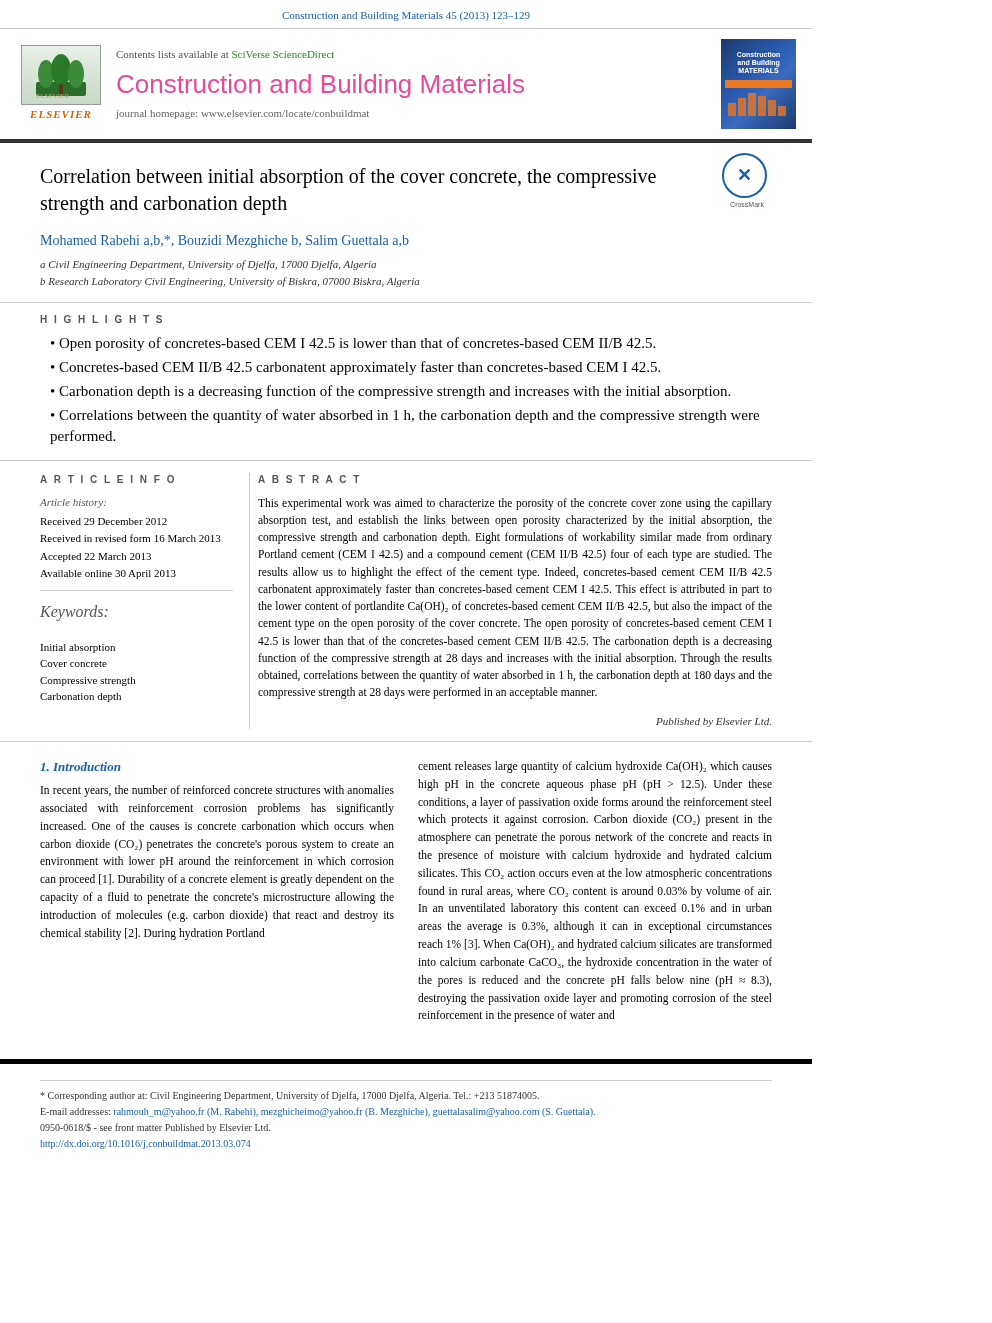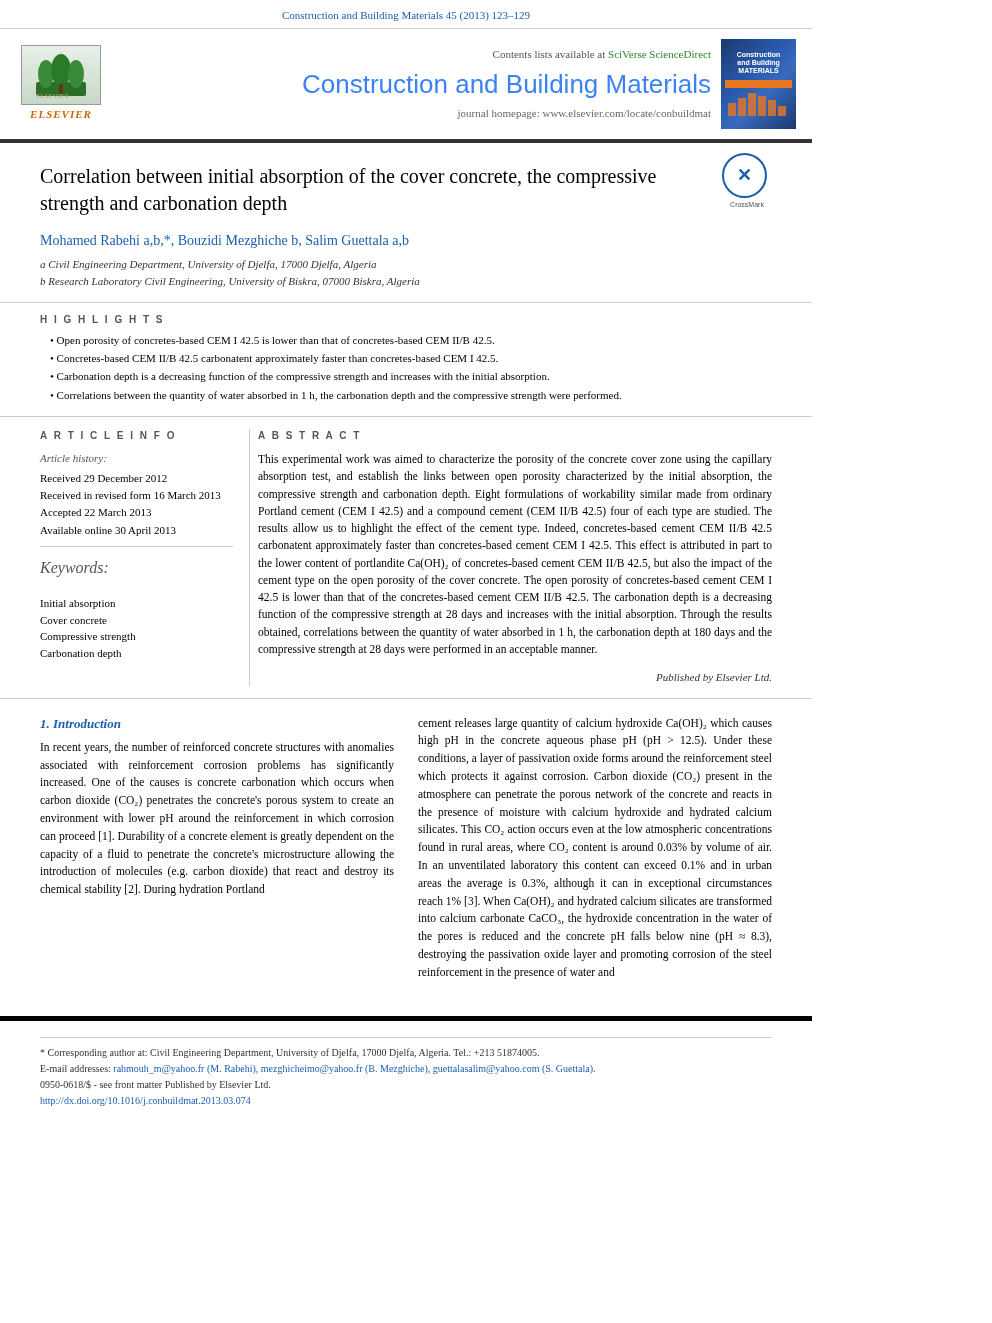--- a/index.html
+++ b/index.html
@@ -58,31 +58,31 @@
     .elsevier-logo .elsevier-text {
       font-size: 11px;
       font-style: italic;
       color: #cc6600;
       font-weight: bold;
       margin-top: 2px;
       letter-spacing: 1px;
     }
     .journal-header-center {
       flex: 1;
-      text-align: right;
+      text-align: left;
     }
     .contents-line {
       font-size: 11px;
       color: #555;
       margin-bottom: 4px;
     }
     .journal-title-main {
       font-size: 26px;
       font-weight: normal;
-      color: #3b82f6;
+      color: #ec4899;
       font-family: Arial, sans-serif;
       margin-bottom: 4px;
     }
     .journal-homepage {
       font-size: 11px;
       color: #666;
     }
     .journal-cover {
       width: 75px;
       flex-shrink: 0;
@@ -165,21 +165,21 @@
     .section-label {
       font-size: 10px;
       letter-spacing: 2px;
       color: #555;
       text-transform: uppercase;
       font-family: Arial, sans-serif;
       margin-bottom: 6px;
       font-weight: bold;
     }
     .highlight-item {
-      font-size: 11px;
+      font-size: 15px;
       margin-bottom: 3px;
       padding-left: 10px;
     }
     
     .two-col-section {
       display: flex;
       padding: 12px 40px 12px 40px;
       gap: 8px;
       border-bottom: 1px solid #ccc;
     }

